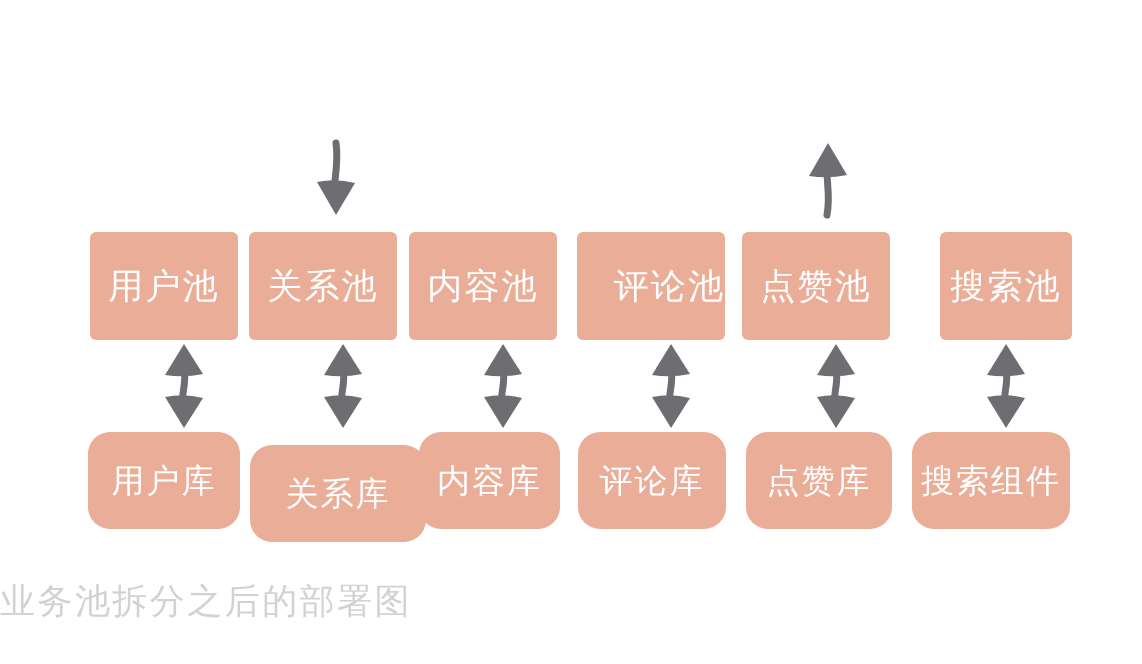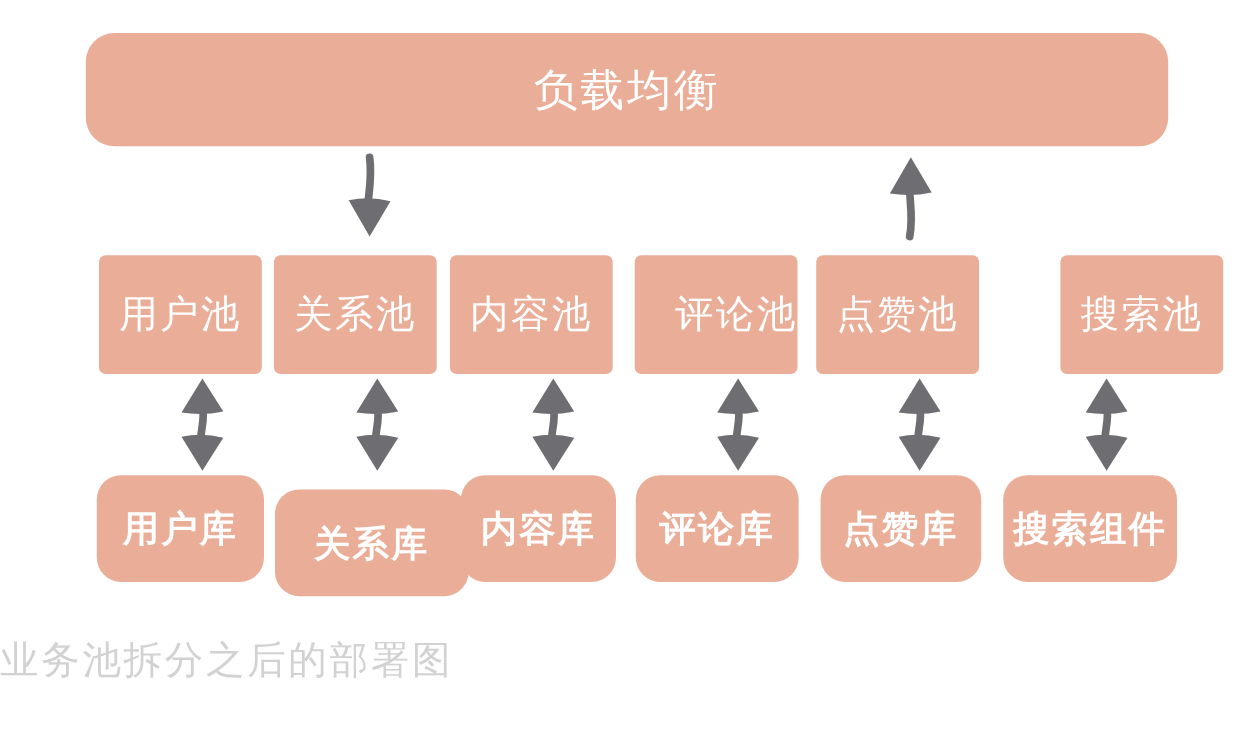--- a/index.html
+++ b/index.html
@@ -46,21 +46,20 @@
     height: 108px;
     border-radius: 6px;
     font-size: 35px;
   }
 
   .db-node {
     top: 432px;
     height: 97px;
     border-radius: 22px;
     font-size: 33px;
-    font-weight: bold;
   }
 
   
   .arrow {
     position: absolute;
   }
   .arrow svg {
     display: block;
     overflow: visible;
   }
@@ -76,21 +75,20 @@
     font-size: 35px;
     letter-spacing: 0.07em;
     line-height: 1;
   }
 </style>
 </head>
 <body>
 
 <div id="canvas">
 
-  <div class="node lb-bar">负载均衡</div>
 
   <div class="arrow" id="arrow-down" style="left: 316px; top: 143px;">
       <svg width="40" height="72" viewBox="0 0 40 72">
         <path d="M 20 0 C 23 21.599999999999998, 17 43.199999999999996, 19 44" stroke="#6e6e72" stroke-width="7" stroke-linecap="round" fill="none"></path>
         <path fill="#6e6e72" d="M 20 34 L 1 1 Q 20 -3 39 2 Z" transform="translate(0,38)"></path>
       </svg>
     </div>
 
   <div class="arrow" id="arrow-up" style="left: 808px; top: 143px;">
       <svg width="40" height="72" viewBox="0 0 40 72">
@@ -108,21 +106,21 @@
       </div>
       <div class="node pool-node" style="left: 409px; width: 148px;">
         <span>内容池</span>
       </div>
       <div class="node pool-node" style="left: 577px; width: 148px; justify-content: flex-end;">
         <span>评论池</span>
       </div>
       <div class="node pool-node" style="left: 742px; width: 148px;">
         <span>点赞池</span>
       </div>
-      <div class="node pool-node" style="left: 964px; width: 148px;">
+      <div class="node pool-node" style="left: 940px; width: 132px;">
         <span>搜索池</span>
       </div>
     </div>
 
   <div id="bidi-row">
       <div class="arrow" style="left: 164px; top: 344px;">
         <svg width="40" height="84" viewBox="0 0 40 84">
           <path d="M 20 26 C 23 37.800000000000004, 17 50.4, 19 58" stroke="#6e6e72" stroke-width="7" stroke-linecap="round" fill="none"></path>
           <path fill="#6e6e72" d="M 20 0 L 39 30 Q 20 34 1 31 Z"></path>
           <path fill="#6e6e72" d="M 20 32 L 1 1 Q 20 -3 39 2 Z" transform="translate(0,52)"></path>

